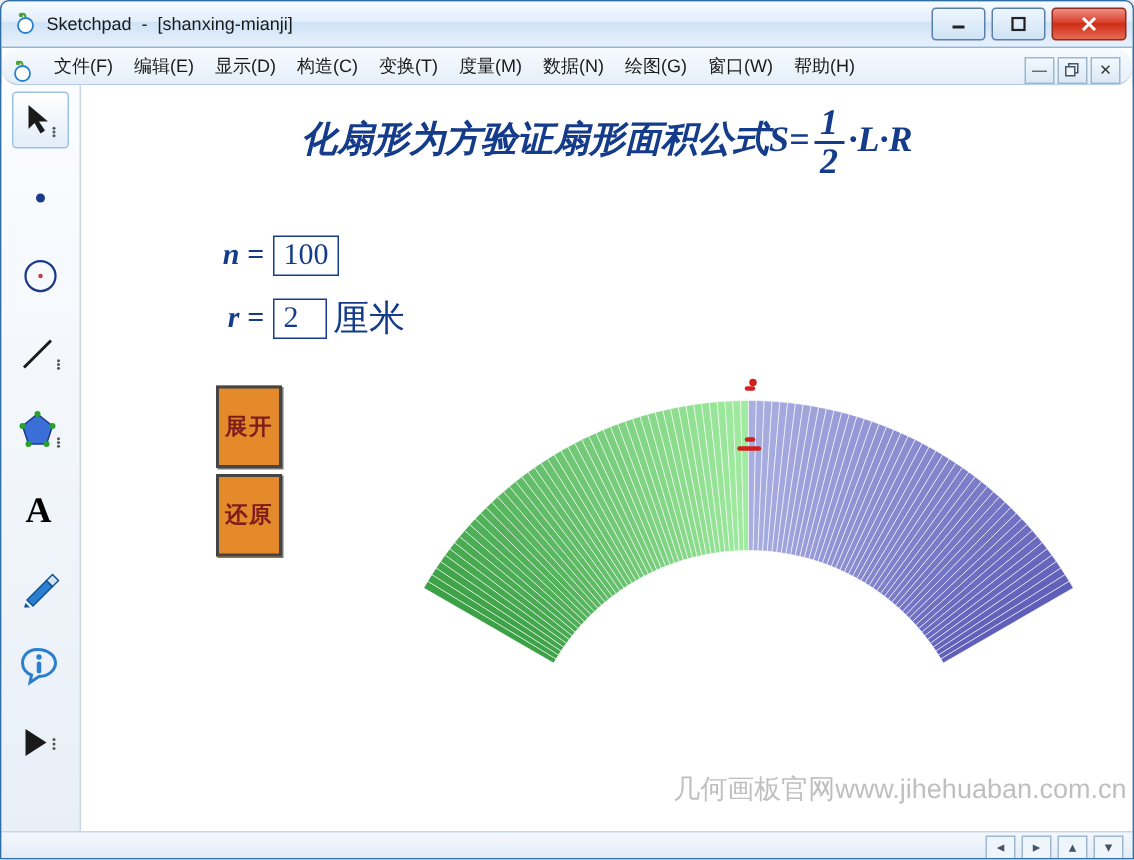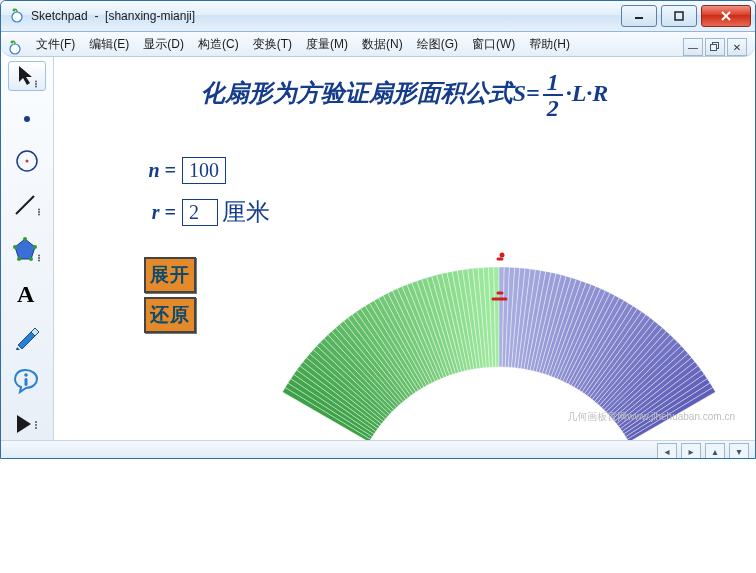--- a/index.html
+++ b/index.html
@@ -1,16 +1,16 @@
 <!DOCTYPE html>
 <html><head>
 <meta charset="utf-8">
 <style>
   html,body{margin:0;padding:0;font-family:"Microsoft YaHei",Tahoma,sans-serif;font-size:12px;background:#fff;}
-  .window{width:756px;height:459px;border:1px solid #2f6ea5;border-radius:6px 6px 0 0;box-sizing:border-box;background:#fff;position:relative;overflow:hidden;box-shadow:0 0 4px rgba(0,0,0,.3);}
+  .window{width:756px;height:573px;border:1px solid #2f6ea5;border-radius:6px 6px 0 0;box-sizing:border-box;background:#fff;position:relative;overflow:hidden;box-shadow:0 0 4px rgba(0,0,0,.3);}
   .titlebar{height:30px;background:linear-gradient(to bottom,#f6fbff 0%,#e3eefb 45%,#cfe3f7 46%,#e7f1fb 100%);display:flex;align-items:center;padding:0 4px 0 8px;border-bottom:1px solid #8fb7db;}
   .titlebar .app-icon{width:16px;height:16px;margin-right:6px;}
   .titlebar .title{color:#1a1a1a;font-size:12px;flex:0 0 auto;}
   .titlebar .spacer{flex:1;}
   .win-btns{display:flex;gap:0;}
   .win-btn{width:34px;height:20px;border:1px solid #5a7fa8;border-radius:3px;margin-left:4px;background:linear-gradient(to bottom,#eef6fe,#cfe3f4);display:flex;align-items:center;justify-content:center;color:#2b2b2b;}
   .win-btn.close{width:48px;background:linear-gradient(to bottom,#f08f84,#d9402a 45%,#ce2a12 46%,#e66a55);border-color:#8f2a1a;color:#fff;}
   .menubar{height:24px;background:linear-gradient(to bottom,#f7fbff,#e5eef8);border-bottom:1px solid #b7cde3;display:flex;align-items:flex-end;padding:0 4px;border-radius:12px;}
   .menubar .m-icon{width:16px;height:16px;margin:0 6px 0 2px;}
   .menu-item{padding:2px 6px;color:#1a1a1a;border:1px solid transparent;border-radius:2px;}
@@ -24,23 +24,23 @@
   .headline{position:absolute;top:13px;left:0;right:0;text-align:center;font-family:"KaiTi","STKaiti",serif;font-size:24px;color:#153c8b;font-weight:bold;font-style:italic;}
   .headline .frac{display:inline-block;vertical-align:middle;text-align:center;line-height:1;margin:0 3px;}
   .headline .frac .num{border-bottom:2px solid #153c8b;display:block;padding:0 4px;}
   .headline .frac .den{display:block;padding:0 4px;}
   .params{position:absolute;left:88px;top:100px;font-family:"Times New Roman",serif;font-size:20px;color:#153c8b;}
   .param-row{display:flex;align-items:center;margin-bottom:12px;}
   .param-row .lbl{font-style:italic;font-weight:bold;margin-right:6px;min-width:34px;text-align:right;}
   .param-row .valbox{border:1.5px solid #153c8b;padding:1px 6px;min-width:22px;}
   .param-row .unit{margin-left:4px;font-family:Liberation Sans, sans-serif;font-style:normal;font-size:24px;}
   .btns{position:absolute;left:90px;top:200px;display:flex;flex-direction:column;gap:4px;align-items:flex-start;}
-  .sk-btn{border:2px solid #444;background:#e48a2a;color:#0c4a6e;font-family:"SimSun",serif;font-size:19px;font-weight:bold;padding:3px 4px;box-shadow:1px 1px 0 #777;letter-spacing:1px;}
+  .sk-btn{border:2px solid #444;background:#e48a2a;color:#7f1d1d;font-family:"SimSun",serif;font-size:15px;font-weight:bold;padding:16px 4px;box-shadow:1px 1px 0 #777;letter-spacing:1px;}
   .fan{position:absolute;left:210px;top:140px;}
-  .watermark{position:absolute;right:20px;bottom:16px;color:#bfbfbf;font-size:10px;}
+  .watermark{position:absolute;right:4px;bottom:16px;color:#bfbfbf;font-size:18px;}
   .statusbar{height:20px;background:linear-gradient(to bottom,#f3f8fd,#e0ebf5);border-top:1px solid #c6d6e6;display:flex;align-items:center;justify-content:flex-end;padding-right:6px;gap:4px;}
   .sb-btn{width:18px;height:14px;border:1px solid #9fb8d0;background:#eef5fb;display:flex;align-items:center;justify-content:center;font-size:10px;color:#456;}
   svg{display:block;}
 </style>
 </head>
 <body>
 
 <div class="window">
 
   <div class="titlebar">

